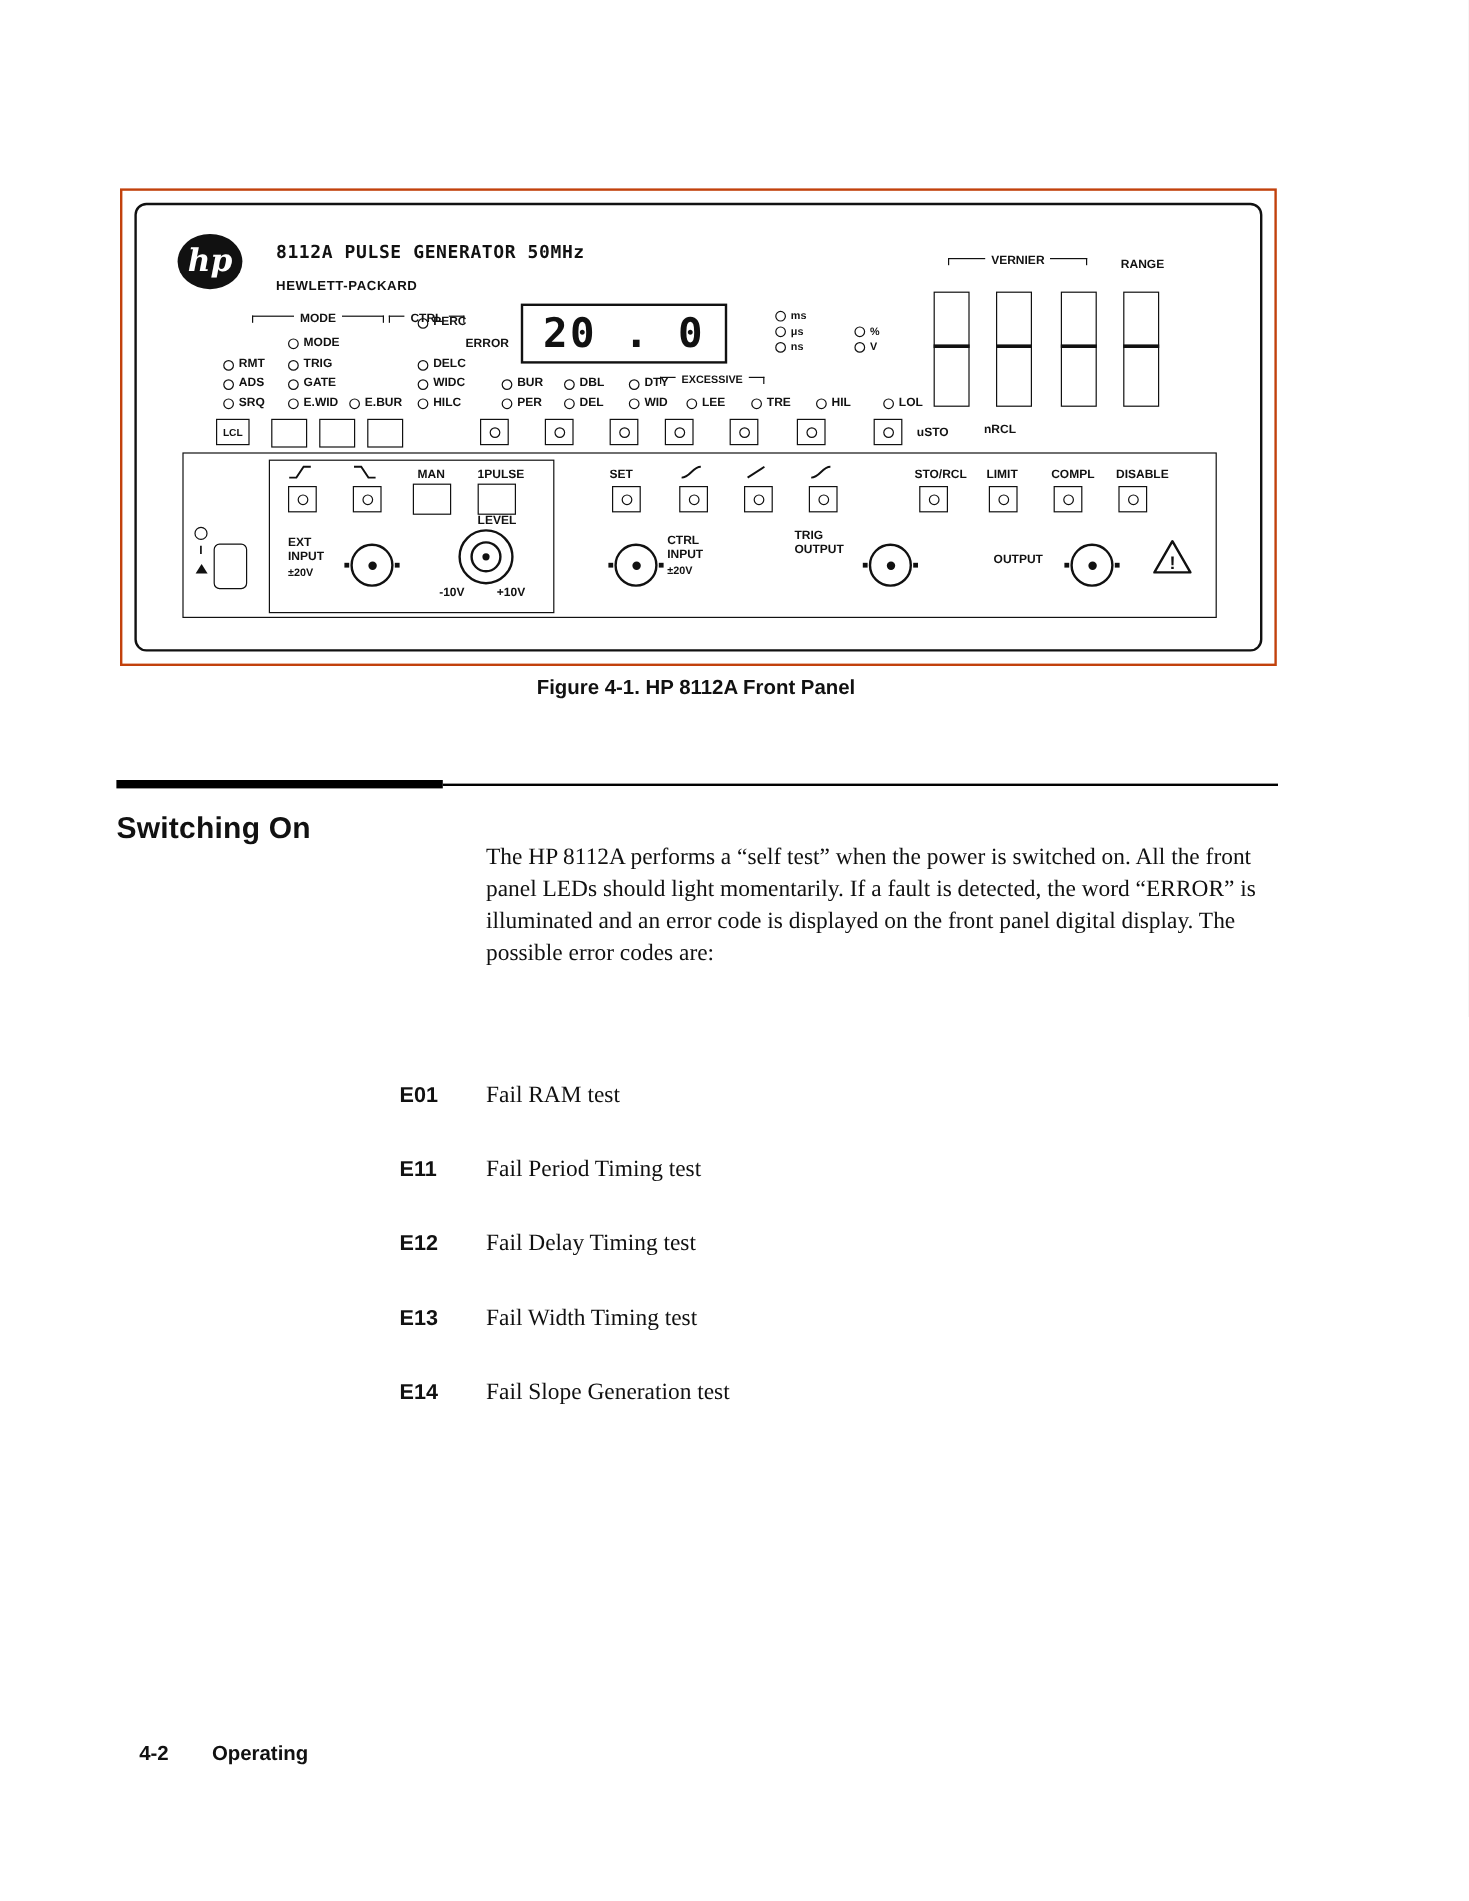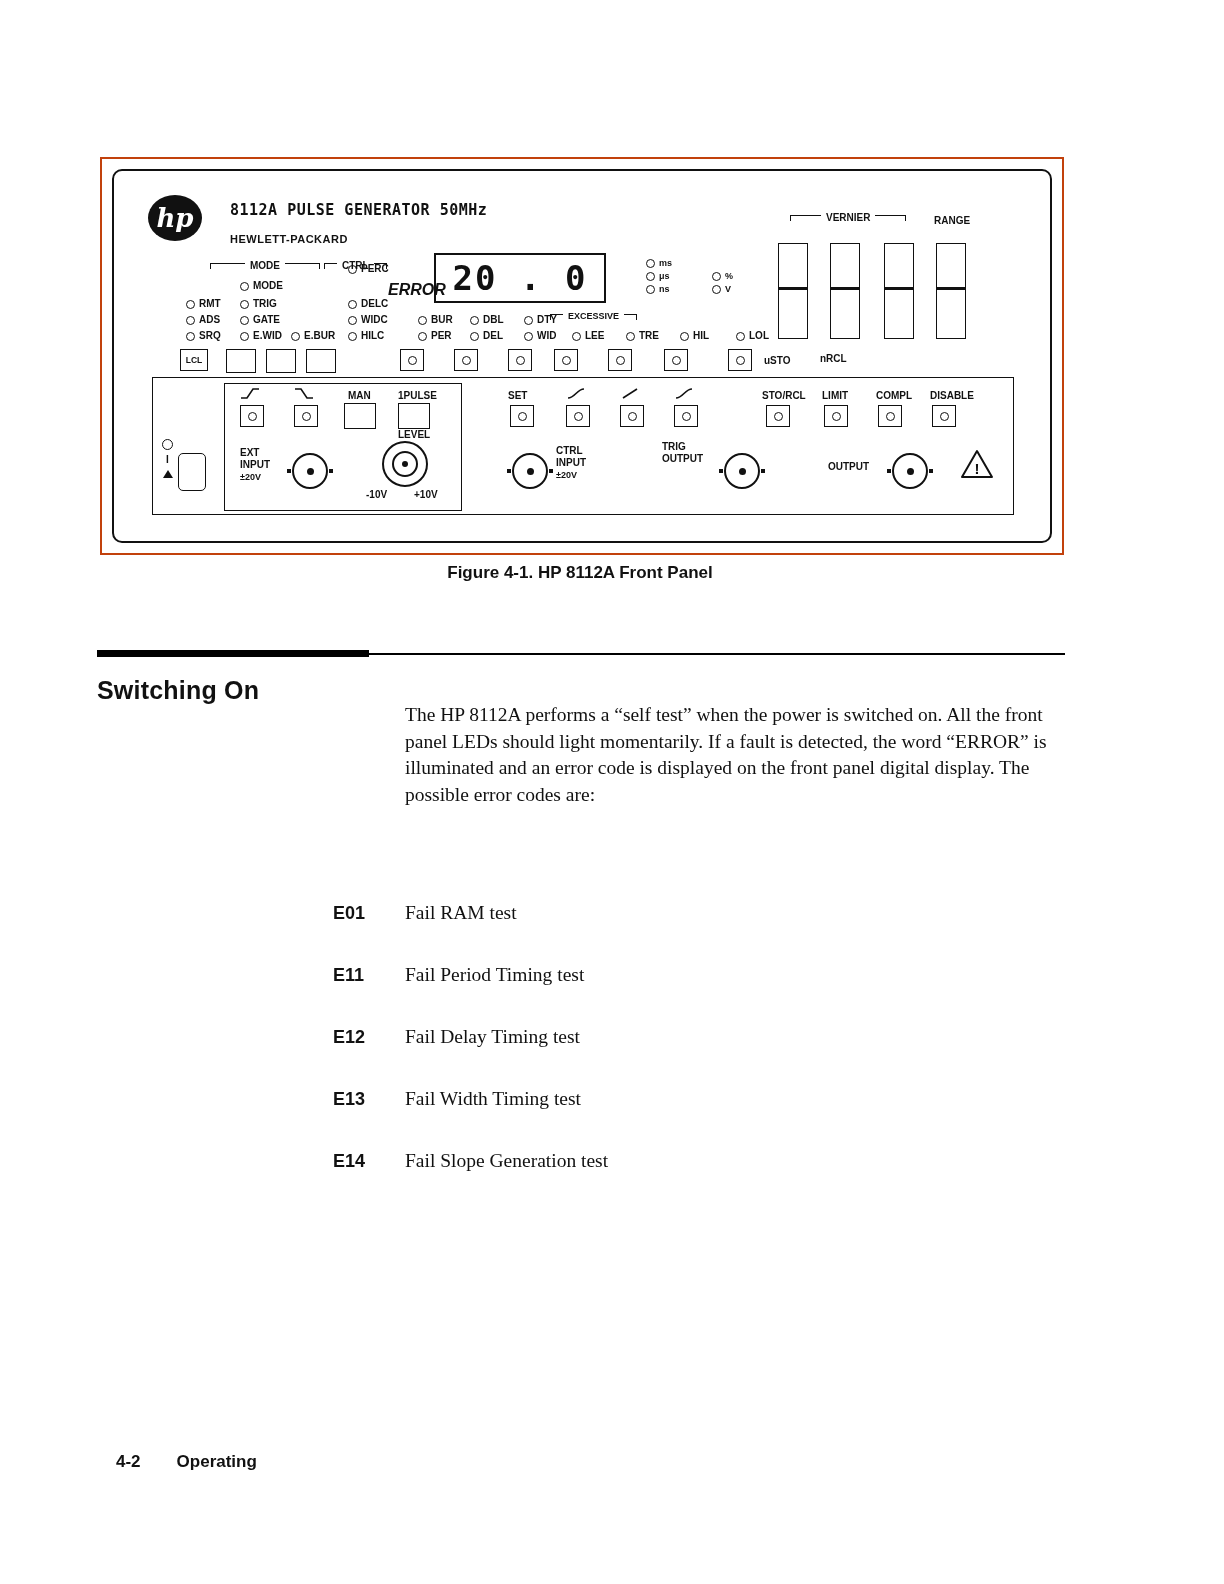--- a/index.html
+++ b/index.html
@@ -21,21 +21,21 @@
   .bracket::after{border-right:1.5px solid #111;}
   .bracket.w34::before,.bracket.w34::after{width:34px;}
   .bracket.w12::before,.bracket.w12::after{width:12px;}
   .bracket.w30::before,.bracket.w30::after{width:30px;}
   .bracket.small{font-size:9px;}
 
   .led{position:absolute;display:flex;align-items:center;gap:4px;font:bold 10px/1 "Liberation Sans",sans-serif;white-space:nowrap;margin-left:20px;}
   .led::before{content:"";flex:none;width:7px;height:7px;border:1.3px solid #111;border-radius:50%;}
   .led.small{font-size:9px;}
   .lbl{position:absolute;font:bold 10px/1.15 "Liberation Sans",sans-serif;white-space:nowrap;}
-  .lbl.b11{font-size:16px;font-style:italic;}
+  .lbl.b11{font-size:10px;}
 
   .display{position:absolute;left:320px;top:82px;width:168px;height:46px;border:2px solid #111;
            display:flex;align-items:center;justify-content:center;
            font:bold 34px "DejaVu Sans Mono",monospace;letter-spacing:2px;}
 
   .key{position:absolute;border:1.6px solid #111;background:#fff;box-sizing:border-box;}
   .key.dot{width:24px;height:22px;display:flex;align-items:center;justify-content:center;}
   .key.dot::after{content:"";width:7px;height:7px;border:1.3px solid #111;border-radius:50%;}
   .key.plain{width:30px;height:24px;}
   .key.wide{width:32px;height:26px;}

